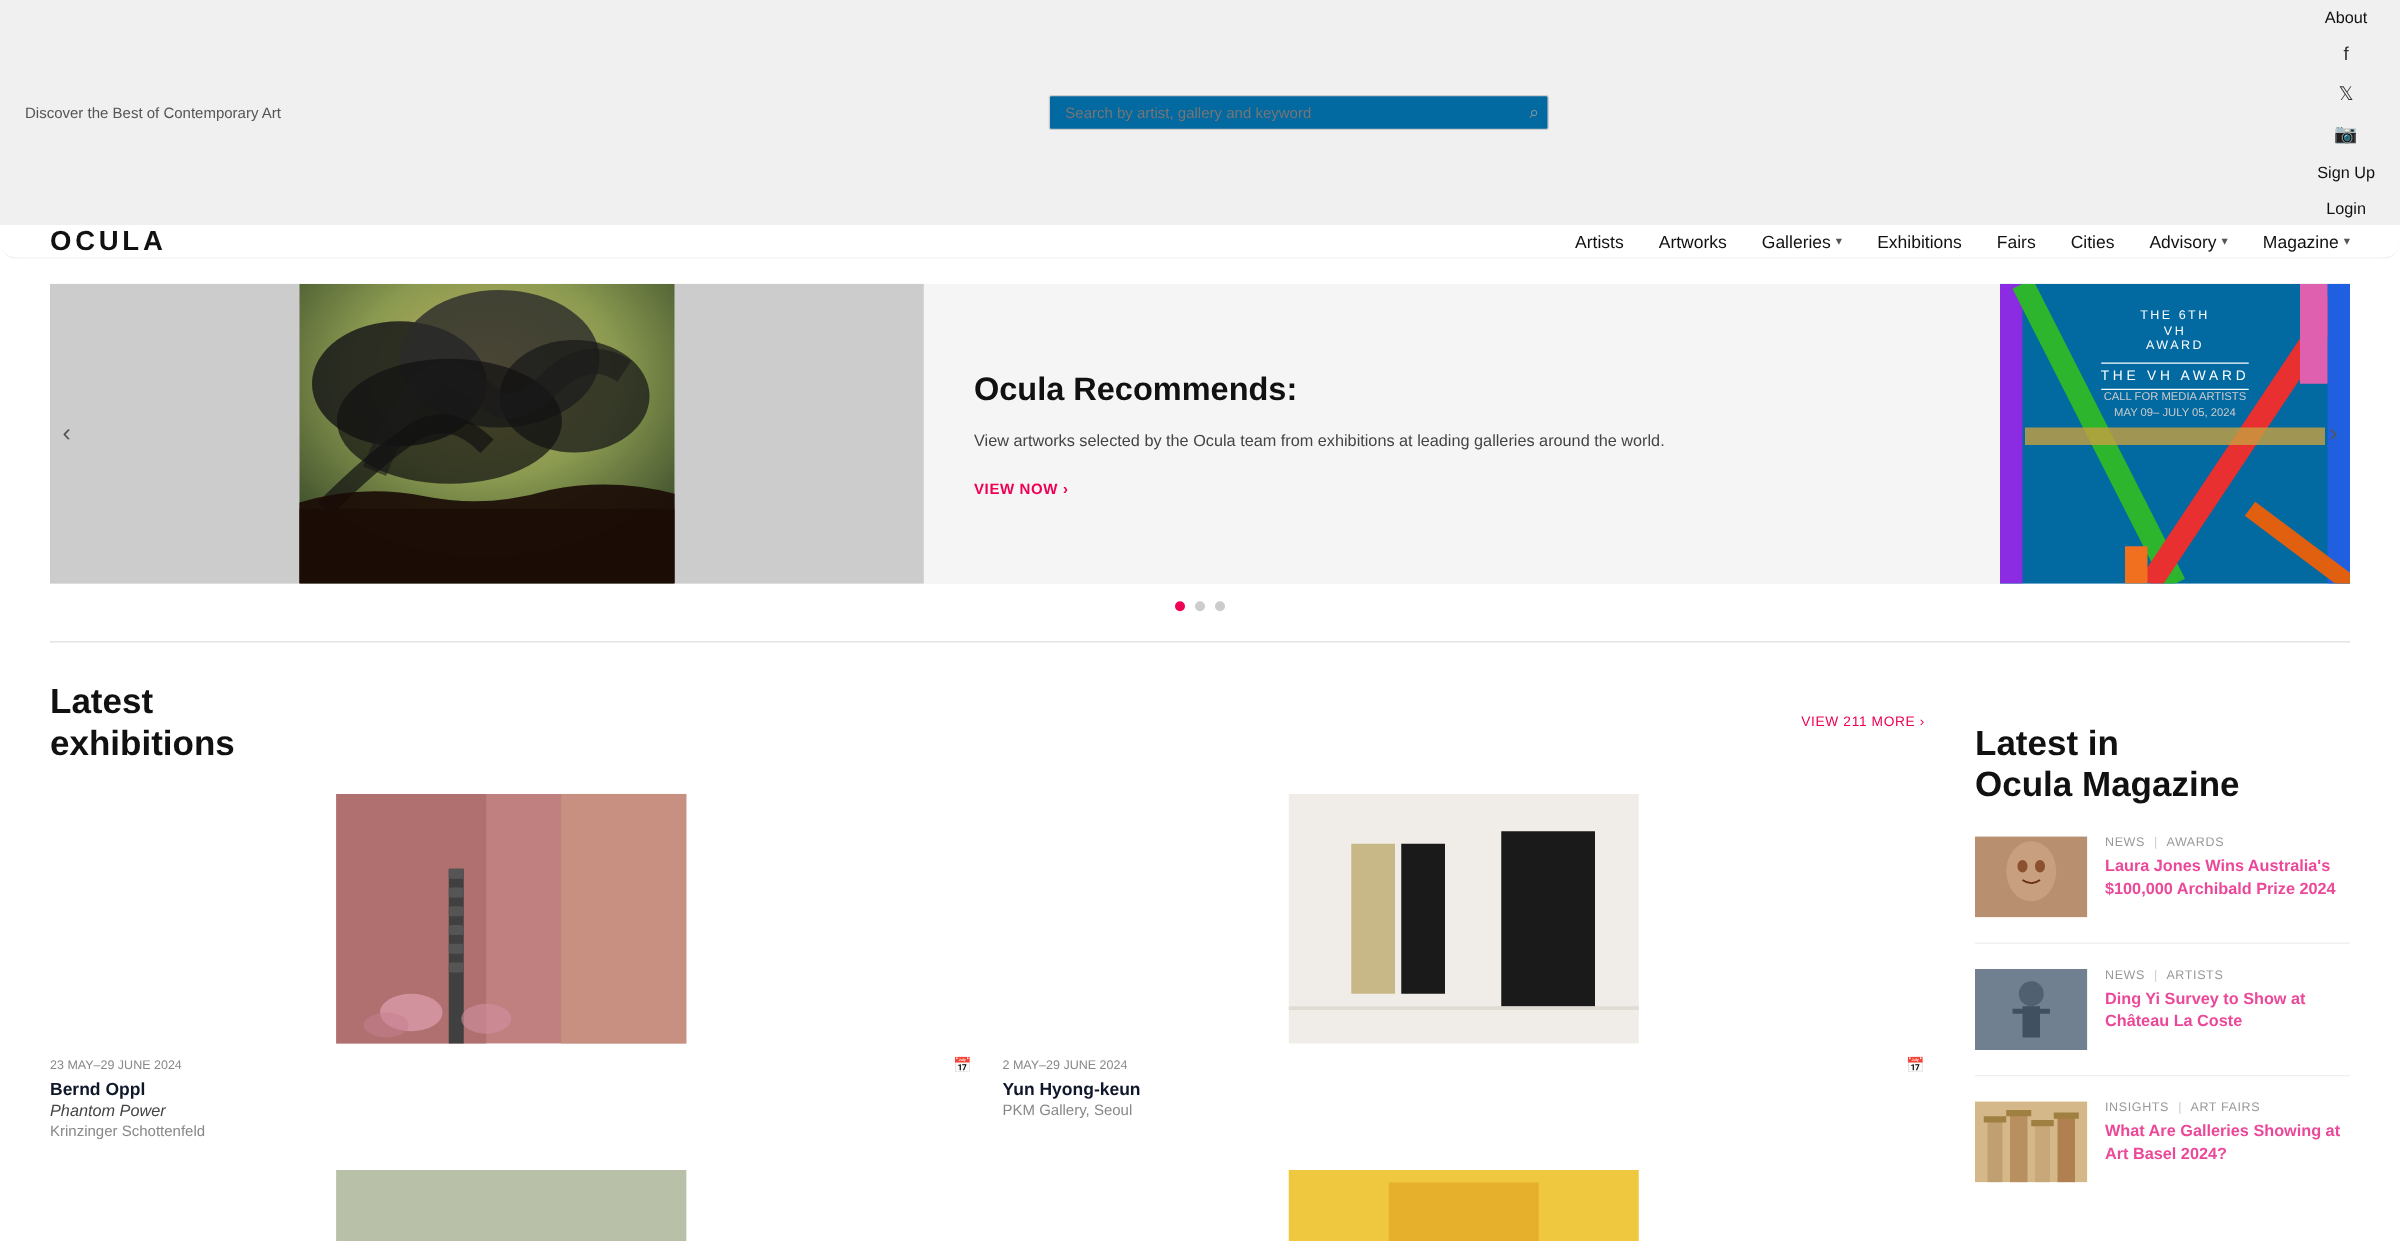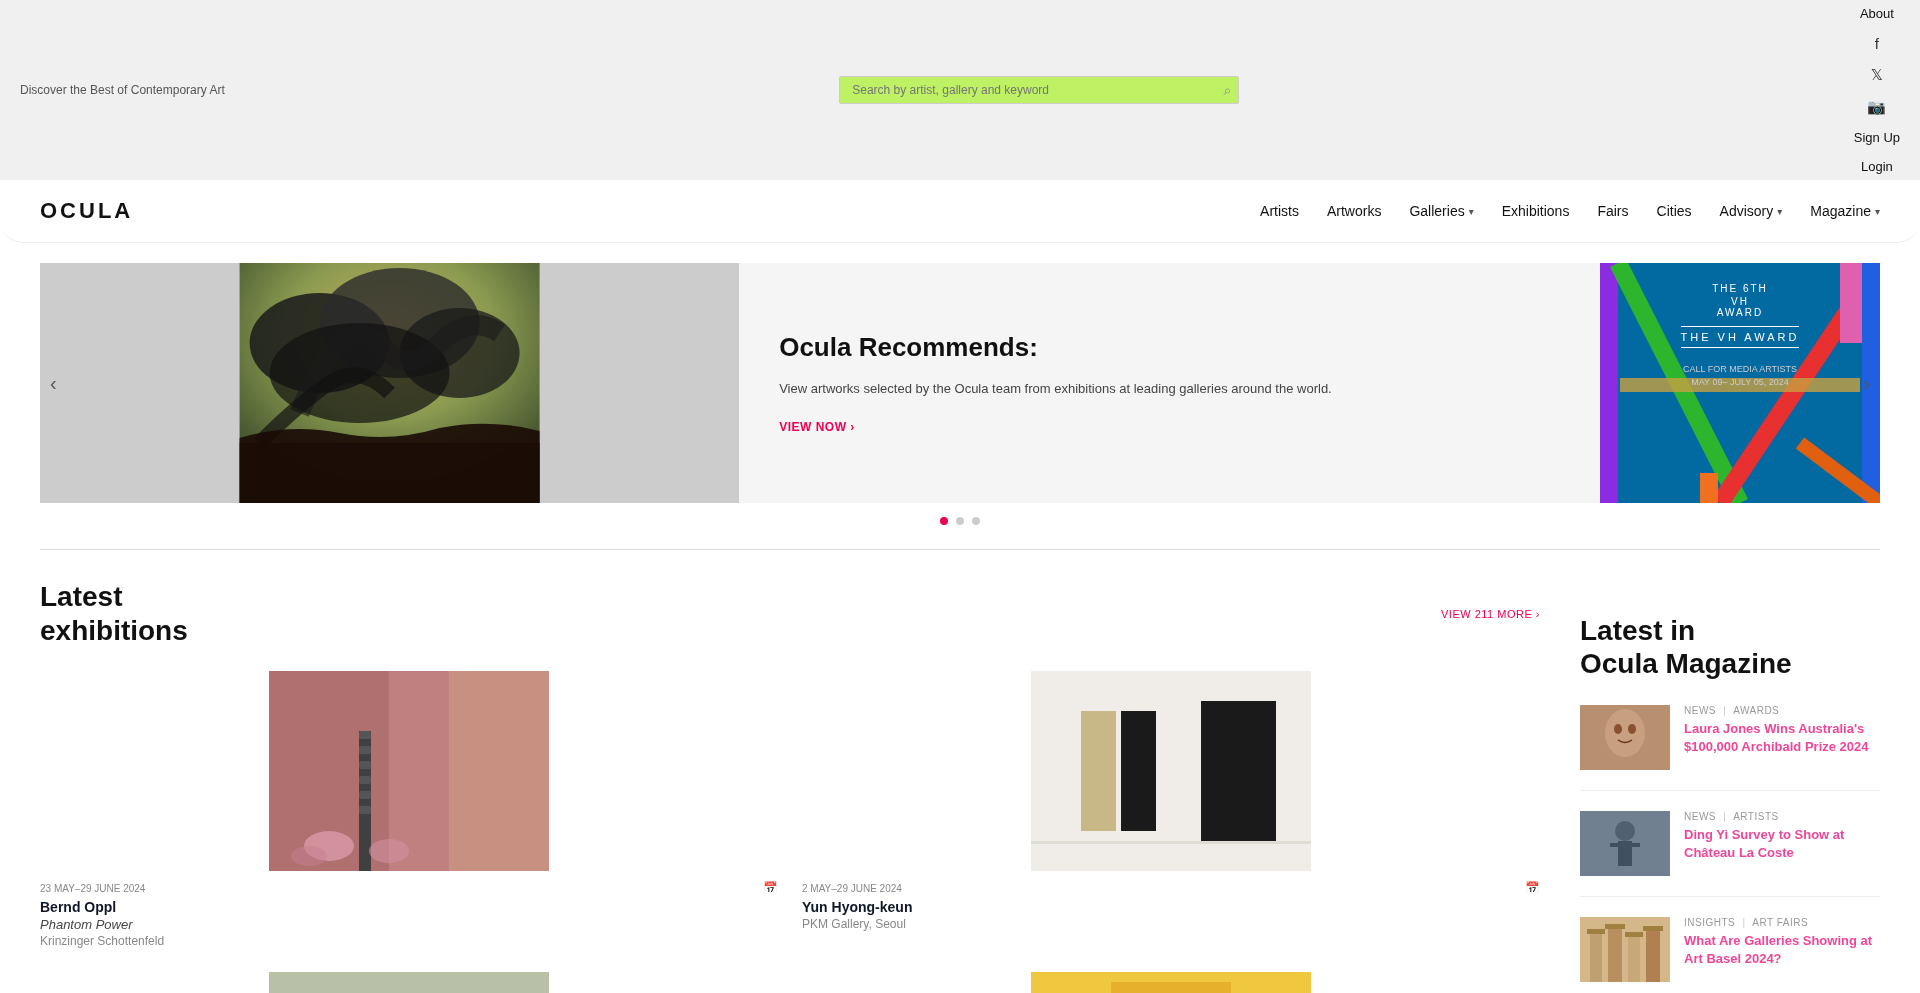--- a/index.html
+++ b/index.html
@@ -17,36 +17,36 @@
     .top-bar-center { flex: 1; max-width: 400px; margin: 0 auto; }
     .search-wrap {
       position: relative;
     }
     .search-input {
       width: 100%;
       padding: 6px 32px 6px 12px;
       border: 1px solid #ccc;
       border-radius: 2px;
       font-size: 12px;
-      background: #bef264;
+      background: #0369a1;
       outline: none;
     }
     .search-icon-wrap {
       position: absolute; right: 8px; top: 50%; transform: translateY(-50%);
       color: #999; font-size: 14px; pointer-events: none;
     }
     .top-bar-right { display: flex; align-items: center; gap: 14px; font-size: 13px; flex-direction: column; }
     .top-bar-right a { text-decoration: none; color: #111; }
     .top-bar-right .social-icon { color: #333; font-size: 15px; }
     .signup-link { color: #e05; font-weight: 500; }
     .login-link { color: #111; }
 
     
     .main-nav {
-      padding: 18px 40px;
+      padding: 0 40px;
       display: flex;
       align-items: center;
       border-bottom: 1px solid #eee;
       border-radius: 23px;
     }
     .logo { font-size: 22px; font-weight: 700; letter-spacing: 3px; color: #111; text-decoration: none; margin-right: auto; }
     .nav-links { display: flex; align-items: center; gap: 28px; }
     .nav-link { text-decoration: none; color: #111; font-size: 14px; font-weight: 400; display: flex; align-items: center; gap: 4px; }
     .nav-chevron { font-size: 10px; color: #555; }
 
@@ -338,21 +338,21 @@
             <rect x="240" y="0" width="22" height="80" fill="#e060b0"></rect>
 
             <line x1="200" y1="180" x2="280" y2="240" stroke="#e06010" stroke-width="14"></line>
 
             <rect x="20" y="115" width="240" height="14" fill="#c8a040" opacity="0.8"></rect>
           </svg>
           <div style="position:relative; z-index:2; text-align:center;">
             <div style="font-size:10px; letter-spacing:2px; color:#fff; margin-bottom:2px;">THE 6TH</div>
             <div style="font-size:10px; letter-spacing:2px; color:#fff;">VH</div>
             <div style="font-size:10px; letter-spacing:2px; color:#fff; margin-bottom:8px;">AWARD</div>
-            <div style="font-size:11px; letter-spacing:3px; color:#fff; border-top:1px solid #fff; border-bottom:1px solid #fff; padding:4px 0; margin-bottom:16px;">THE VH AWARD</div>
+            <div style="font-size:11px; letter-spacing:3px; color:#fff; border-top:1px solid #fff; border-bottom:1px solid #fff; padding:4px 0; margin-bottom:0;">THE VH AWARD</div>
             <div style="font-size:9px; color:#ccc; margin-bottom:3px;">CALL FOR MEDIA ARTISTS</div>
             <div style="font-size:9px; color:#ccc;">MAY 09– JULY 05, 2024</div>
           </div>
         </div>
       </div>
       <button class="slider-arrow right">
         <span>›</span>
       </button>
     </div>
     <div class="slider-dots">

